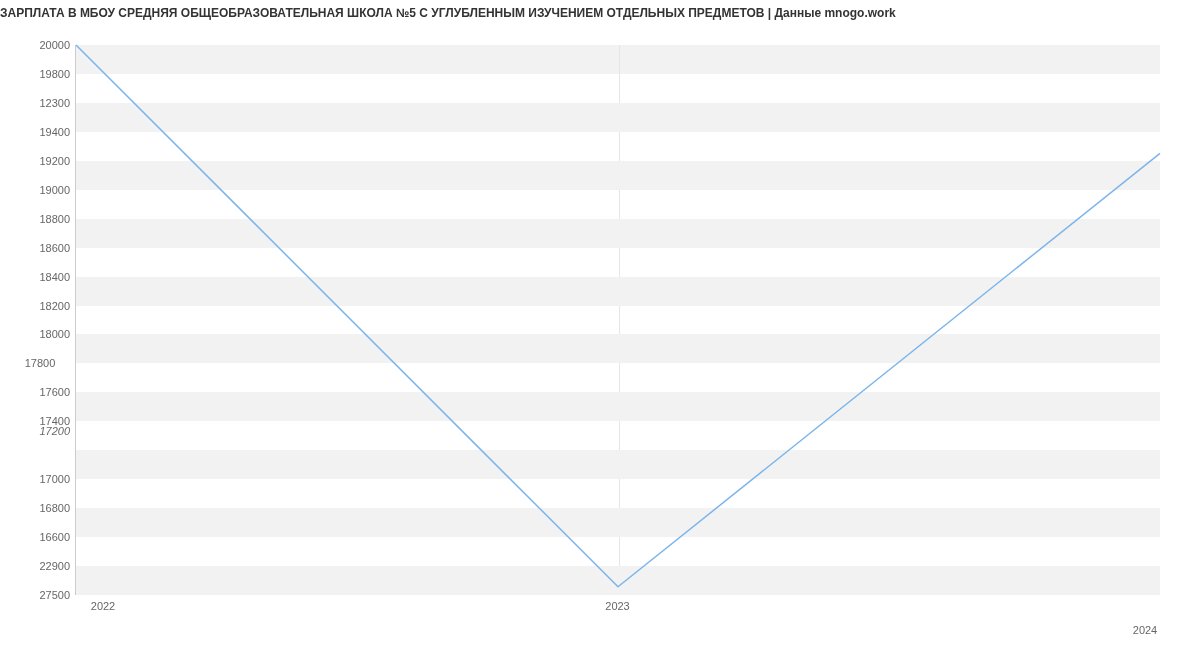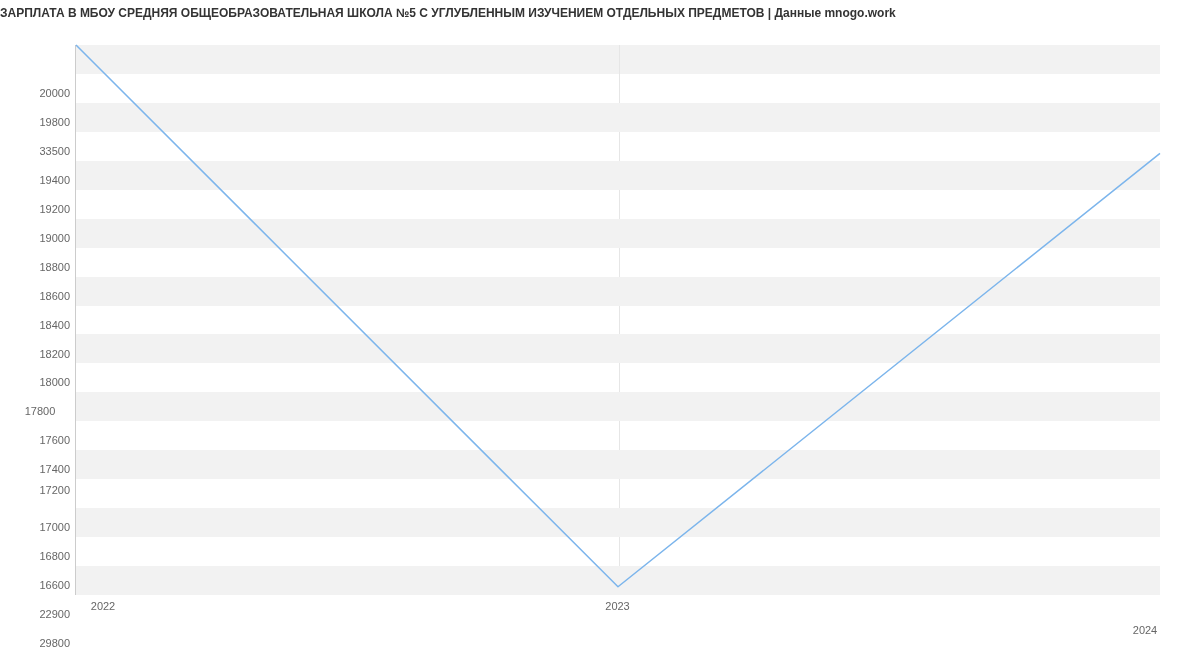--- a/index.html
+++ b/index.html
@@ -50,21 +50,20 @@
     border-left: 1px solid #e6e6e6;
   }
   .y-tick {
     position: absolute;
     right: 1130px;
     width: 60px;
     text-align: right;
     font-size: 11px;
     color: #666666;
     transform: translateY(-50%);
-    margin-top: 48px;
   }
   .x-tick {
     position: absolute;
     top: 600px;
     font-size: 11px;
     color: #666666;
     transform: translateX(-50%);
     text-align: center;
   }
   svg.line-layer {
@@ -96,36 +95,36 @@
       <div class="band" style="top: 231.579px; height: 28.9474px;"></div>
       <div class="band" style="top: 289.474px; height: 28.9474px;"></div>
       <div class="band" style="top: 347.368px; height: 28.9474px;"></div>
       <div class="band" style="top: 405.263px; height: 28.9474px;"></div>
       <div class="band" style="top: 463.158px; height: 28.9474px;"></div>
       <div class="band" style="top: 521.053px; height: 28.9474px;"></div>
     <svg class="line-layer" id="line-layer" viewBox="0 0 1085 550" preserveAspectRatio="none">
         <path d="M0 0 L542.5 542.7631578947369 L1085 108.55263157894734" class="series-line" stroke="#7cb5ec"></path>
       </svg>
   </div>
-<div class="y-tick" style="top: 595px;">29800</div>
+<div class="y-tick" style="top: 595px;">27500</div>
     <div class="y-tick" style="top: 566.053px;">22900</div>
     <div class="y-tick" style="top: 537.105px;">16600</div>
     <div class="y-tick" style="top: 508.158px;">16800</div>
     <div class="y-tick" style="top: 479.211px;">17000</div>
-    <div class="y-tick" style="top: 442px;">17200</div>
+    <div class="y-tick" style="top: 431px; font-style: italic;">17200</div>
     <div class="y-tick" style="top: 421.316px;">17400</div>
     <div class="y-tick" style="top: 392.368px;">17600</div>
     <div class="y-tick" style="top: 363.421px; text-align: center;">17800</div>
     <div class="y-tick" style="top: 334.474px;">18000</div>
     <div class="y-tick" style="top: 305.526px;">18200</div>
     <div class="y-tick" style="top: 276.579px;">18400</div>
     <div class="y-tick" style="top: 247.632px;">18600</div>
     <div class="y-tick" style="top: 218.684px;">18800</div>
     <div class="y-tick" style="top: 189.737px;">19000</div>
     <div class="y-tick" style="top: 160.789px;">19200</div>
     <div class="y-tick" style="top: 131.842px;">19400</div>
-    <div class="y-tick" style="top: 102.895px;">33500</div>
+    <div class="y-tick" style="top: 102.895px;">12300</div>
     <div class="y-tick" style="top: 73.9474px;">19800</div>
     <div class="y-tick" style="top: 45px;">20000</div>
     <div class="x-tick" style="left: 90px; margin-left: 13px;">2022</div>
     <div class="x-tick" style="left: 617.5px;">2023</div>
     <div class="x-tick" style="left: 1145px; margin-top: 24px;">2024</div>
   </div>
 
 </body></html>

